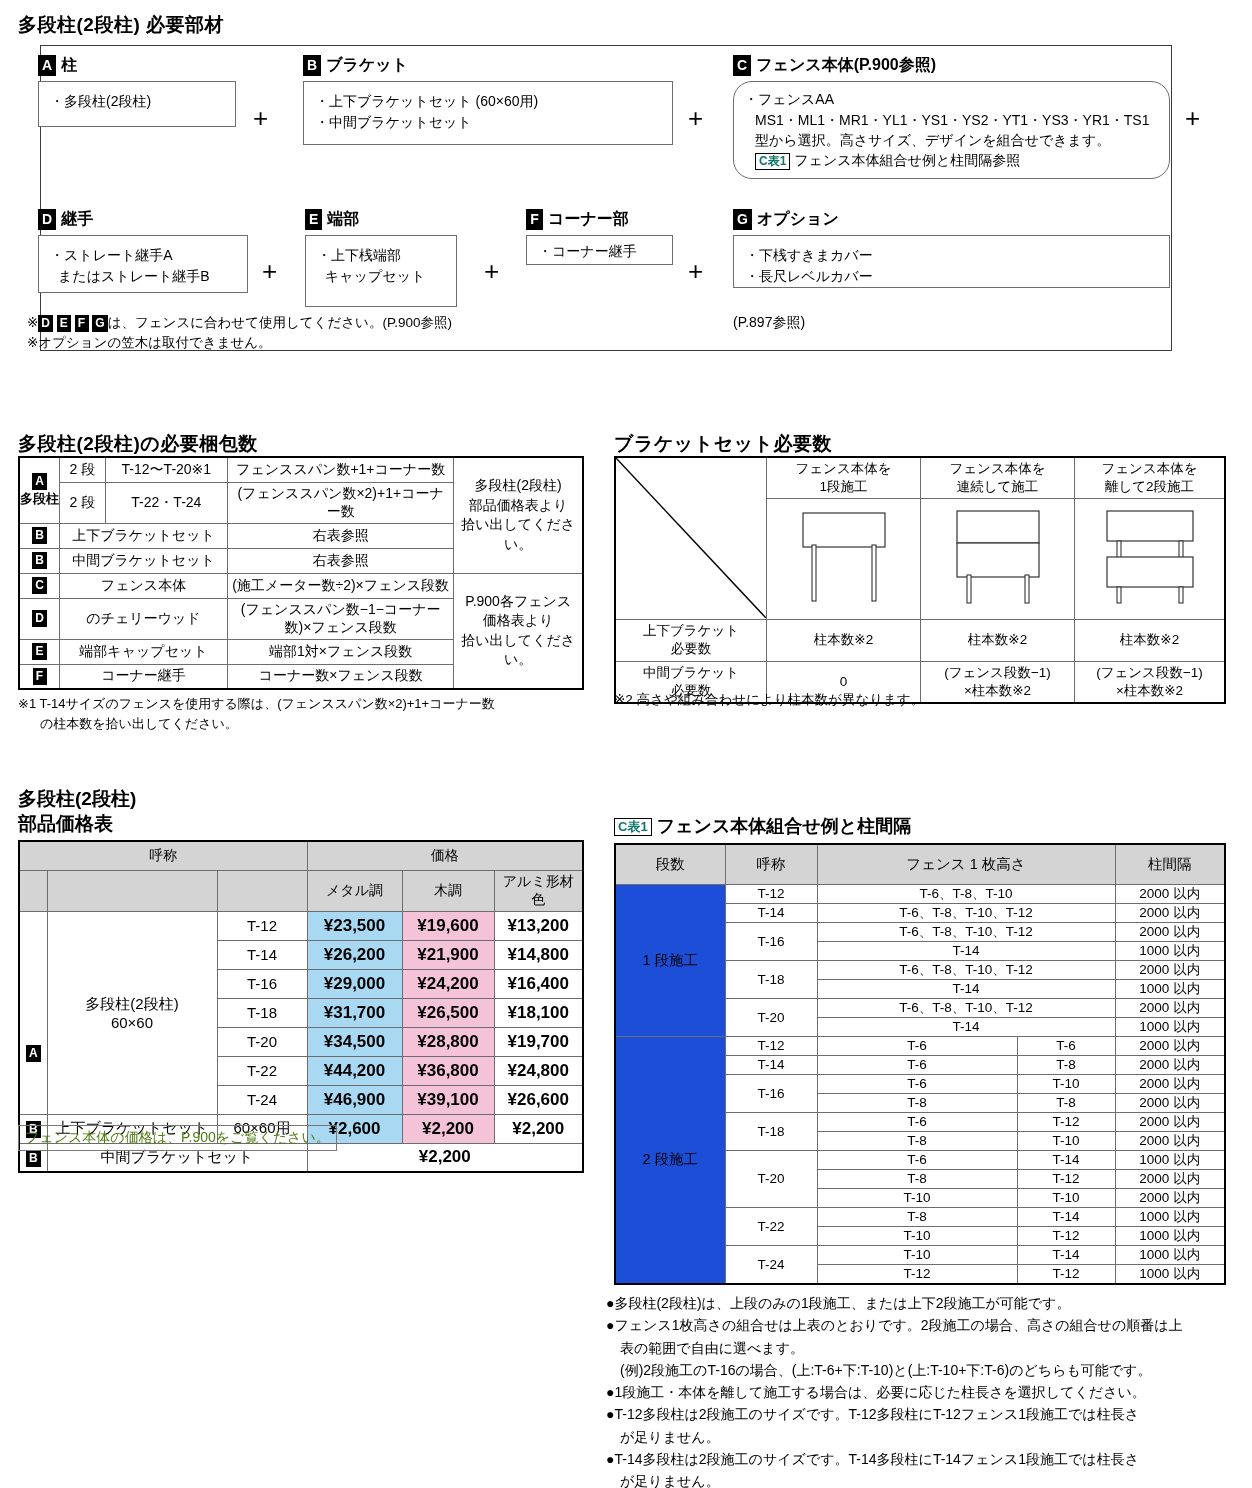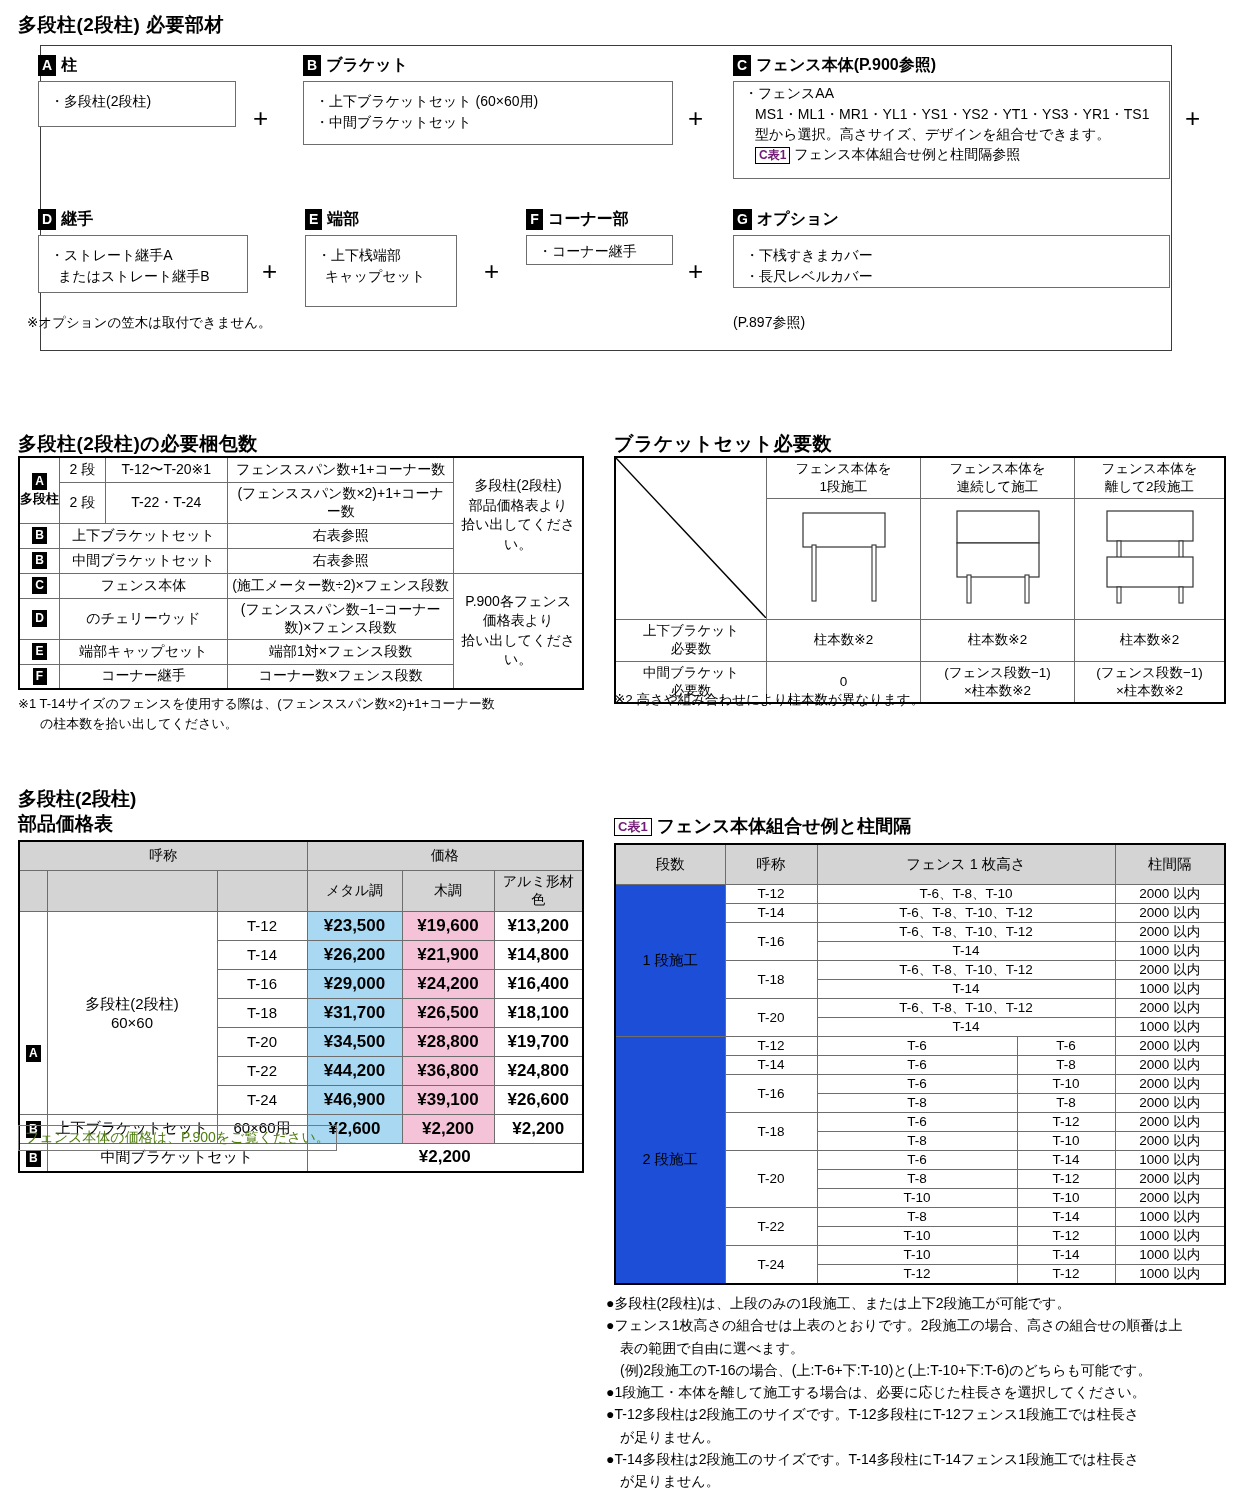--- a/index.html
+++ b/index.html
@@ -22,21 +22,21 @@
     padding:3px 4px 4px 4px; min-width:17px; text-align:center;
     vertical-align:middle; margin-right:5px;
   }
   .badge-sm {
     display:inline-block; background:#000; color:#fff;
     font-weight:bold; font-size:12px; line-height:1;
     padding:2px 3px 3px 3px; min-width:14px; text-align:center;
     vertical-align:middle;
   }
   .badge-out {
-    display:inline-block; border:1px solid #000; background:#fff; color:#701a75;
+    display:inline-block; border:1px solid #000; background:#fff; color:#0f766e;
     font-weight:bold; font-size:12px; line-height:1;
     padding:1px 3px 2px 3px; vertical-align:middle;
   }
   .catlabel { font-size:16px; font-weight:bold; margin-bottom:5px; white-space:nowrap;}
   .box {
     border:1px solid #6d6d6d; background:#fff;
     font-size:14px; line-height:1.45; padding:9px 11px;
   }
   .plus { font-size:26px; font-weight:500; line-height:1; color:#000;}
 
@@ -47,21 +47,21 @@
     border:1px solid #3b3b3b;
   }
 
   #grpA { position:absolute; left:38px; top:55px; width:198px; }
   #grpA .box { height:46px; }
   #plusA { position:absolute; left:253px; top:105px; }
   #grpB { position:absolute; left:303px; top:55px; width:370px; }
   #grpB .box { height:64px; }
   #plusB { position:absolute; left:688px; top:105px; }
   #grpC { position:absolute; left:733px; top:55px; width:437px; }
-  #grpC .box { height:98px; padding:1px 10px; }
+  #grpC .box { height:98px; padding:7px 10px;border-radius:19px; }
   #plusC { position:absolute; left:1185px; top:105px; }
 
   #grpD { position:absolute; left:38px; top:209px; width:210px; }
   #grpD .box { height:58px; }
   #plusD { position:absolute; left:262px; top:258px; }
   #grpE { position:absolute; left:305px; top:209px; width:152px; }
   #grpE .box { height:72px; }
   #plusE { position:absolute; left:484px; top:258px; }
   #grpF { position:absolute; left:526px; top:209px; width:147px; }
   #grpF .box { height:30px; }
@@ -210,20 +210,26 @@
       <span class="badge">G</span><span>オプション</span>
     </div>
     <div class="box">
       <div>・下桟すきまカバー</div>
       <div>・長尺レベルカバー</div>
     </div>
   </div>
   <div id="note-g">(P.897参照)</div>
 
   <div id="notes1">
+    <div>
+      <span>※</span><span class="badge-sm">D</span>
+      <span class="badge-sm">E</span>
+      <span class="badge-sm">F</span>
+      <span class="badge-sm">G</span><span>は、フェンスに合わせて使用してください。(P.900参照)</span>
+    </div>
     <div>※オプションの笠木は取付できません。</div>
   </div>
 
   <div id="sec2L-title" class="h2">多段柱(2段柱)の必要梱包数</div>
   <div id="tblPack">
     <table class="grid">
       <tbody>
           <tr>
         <td class="c-badge" rowspan="2" style="padding:0;">
           <div style="font-size:13px;line-height:1.1;">

